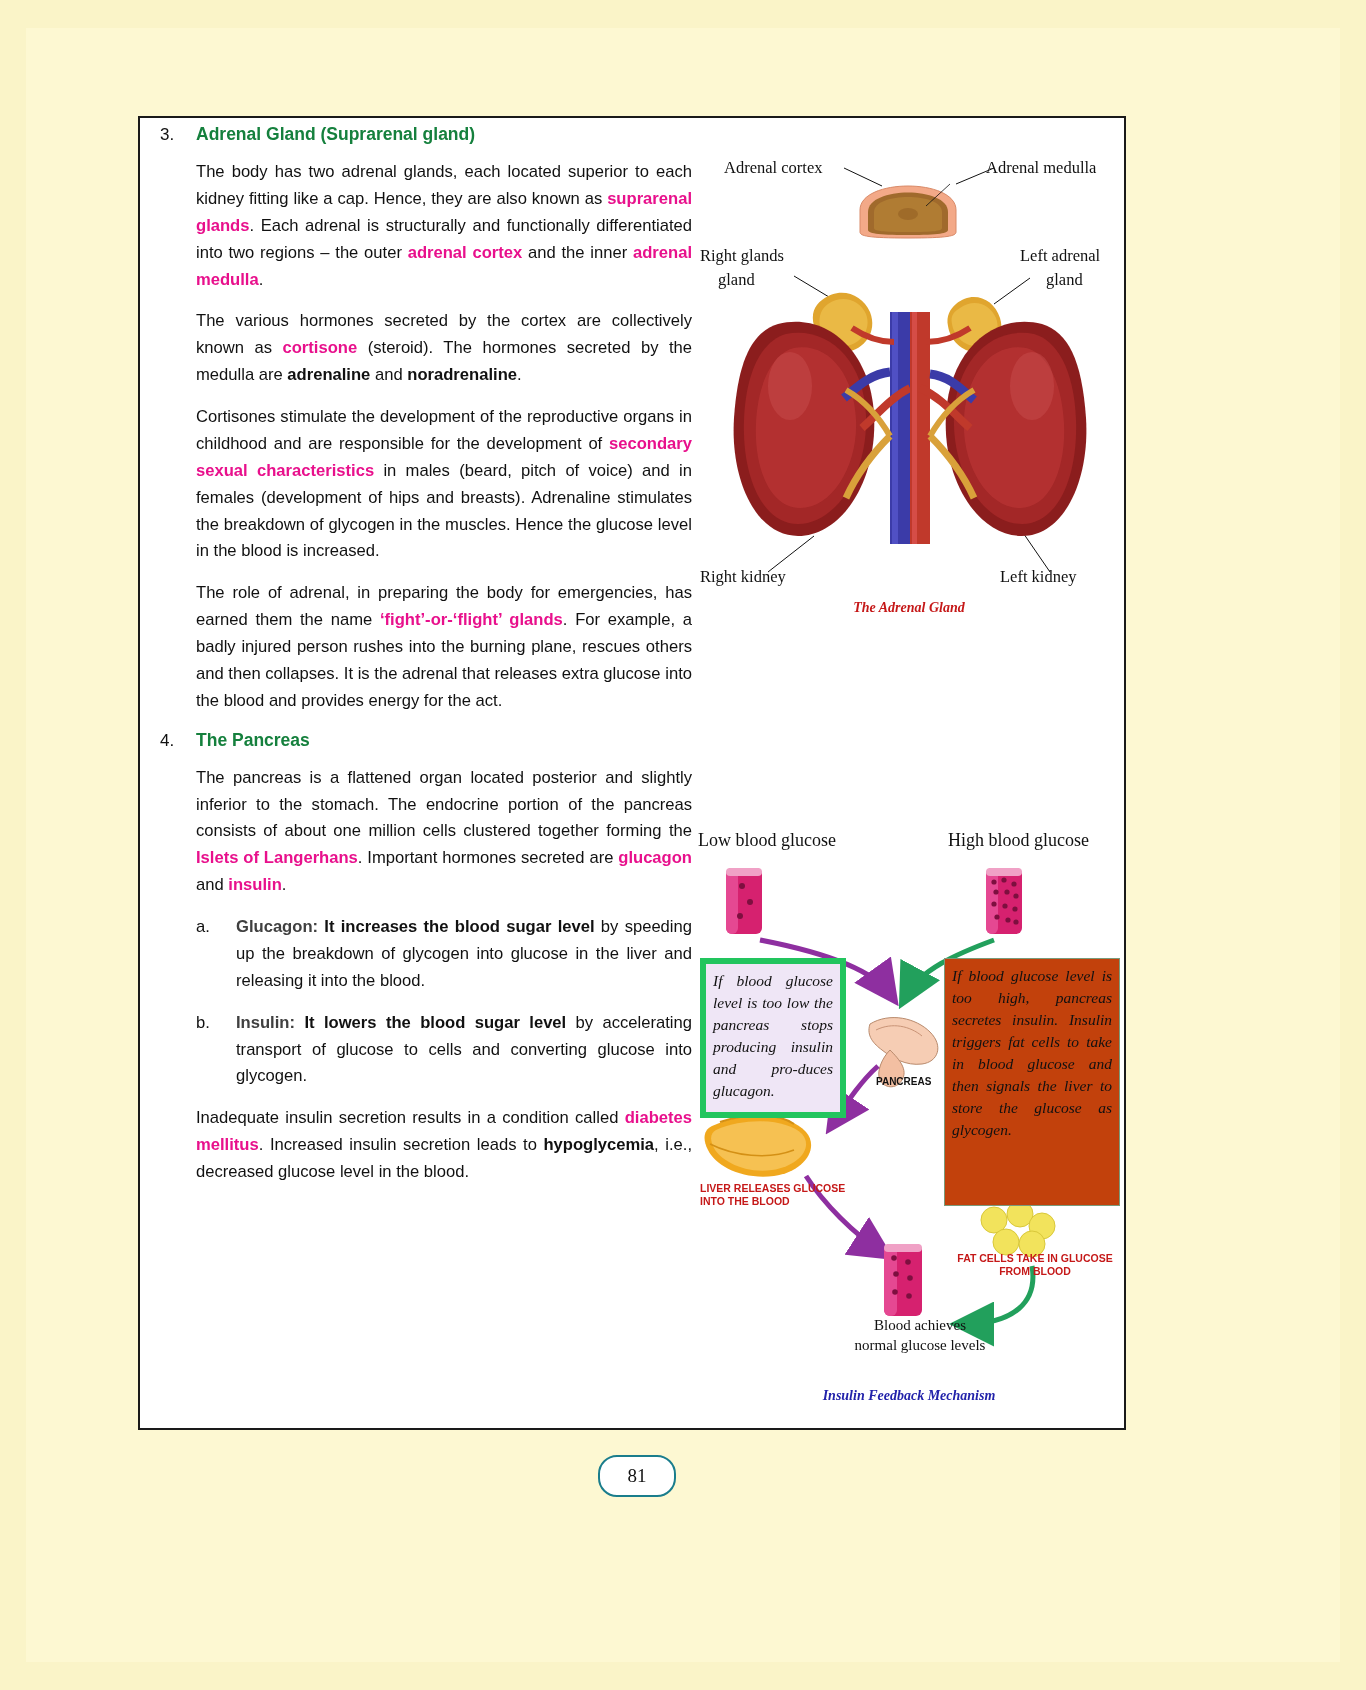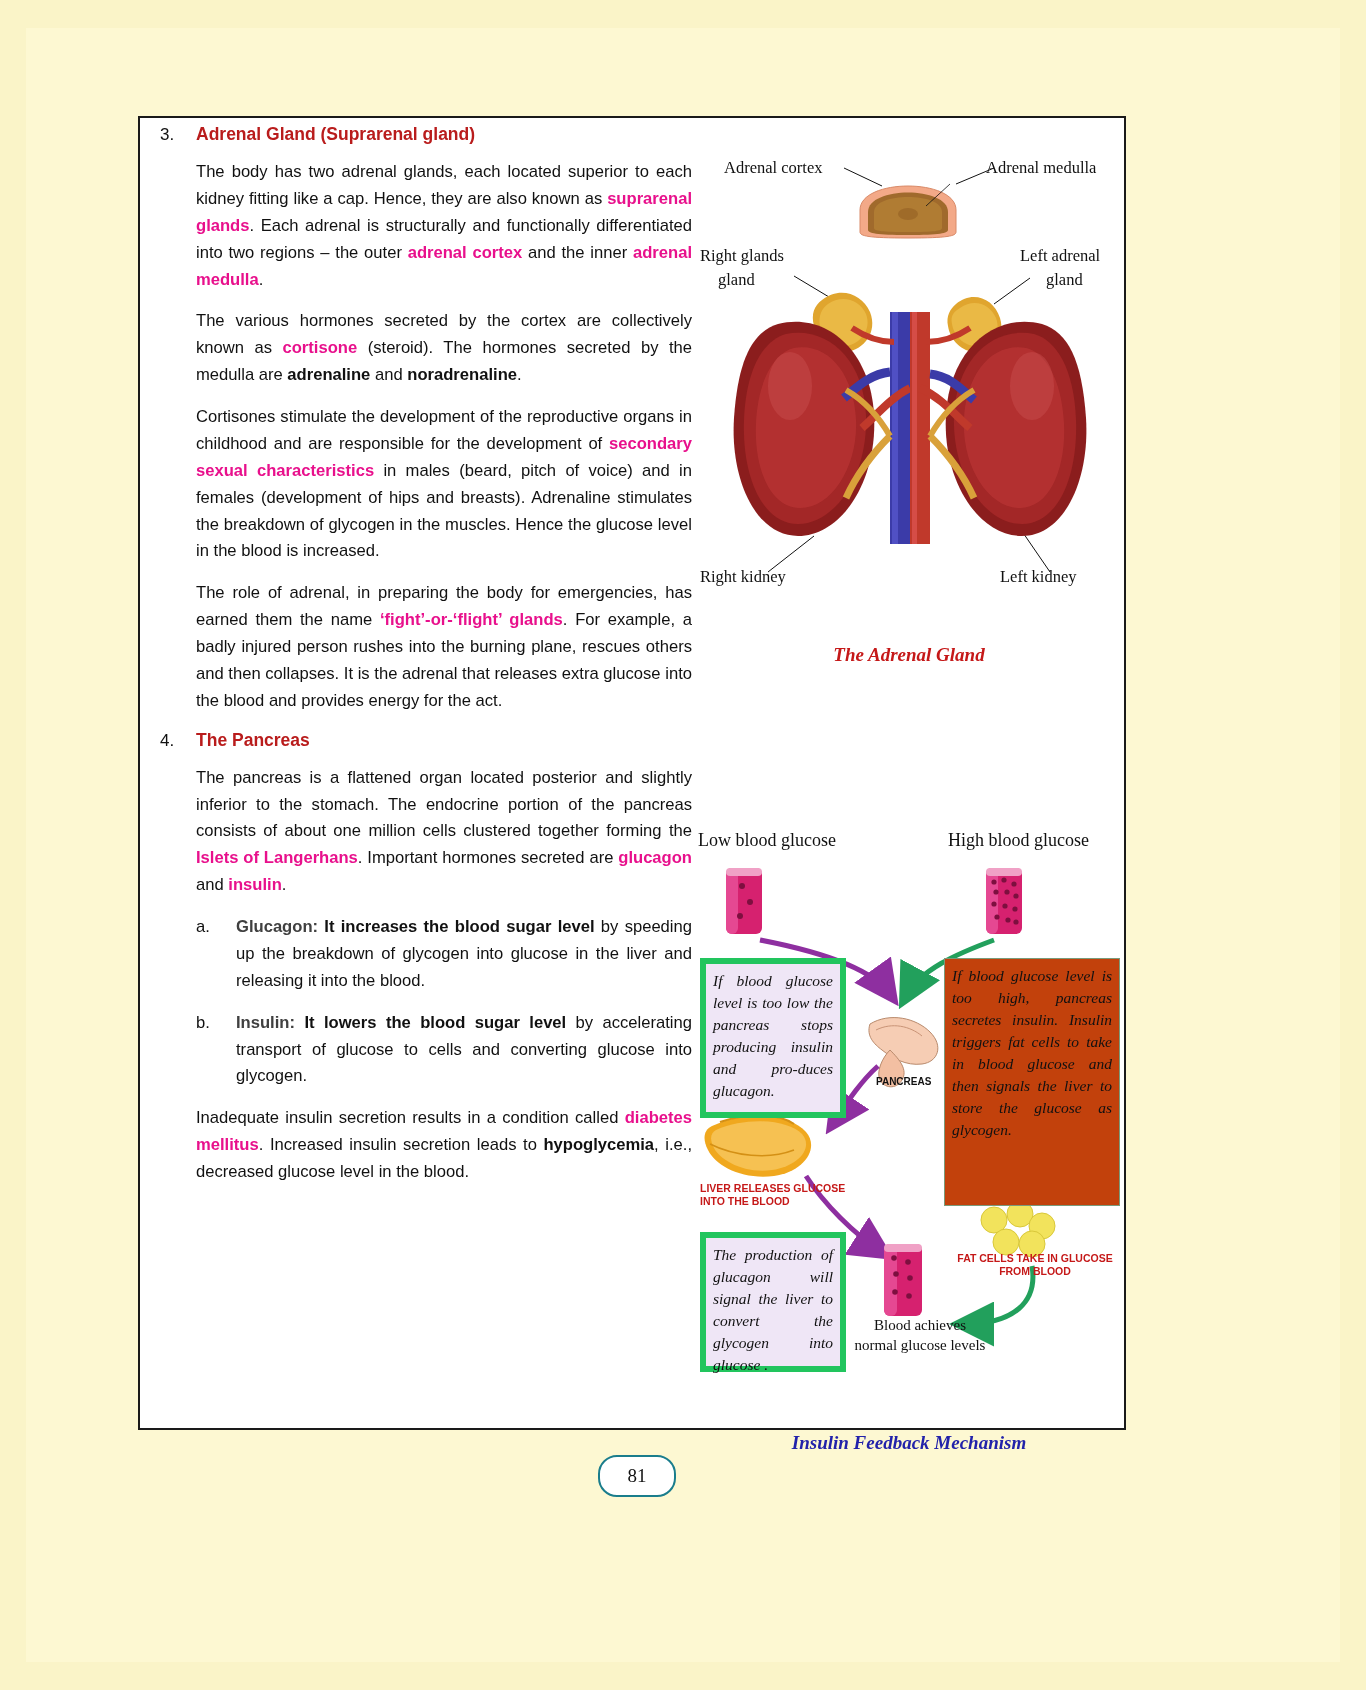--- a/index.html
+++ b/index.html
@@ -60,21 +60,21 @@
     flex: 0 0 44px;
     font-size: 17px;
     color: #111;
     font-weight: normal;
     padding-left: 8px;
     box-sizing: border-box;
   }
   .sec-title {
     font-size: 17.5px;
     font-weight: bold;
-    color: #b91c1c;
+    color: #15803d;
   }
   p.body {
     margin: 0 0 15px 0;
     padding-left: 44px;
     font-size: 16.6px;
     line-height: 1.62;
     color: #111;
     text-align: justify;
     text-justify: inter-word;
   }
@@ -96,23 +96,22 @@
   .lbl-red { color:#404040; font-weight:bold; }
   .lbl-bold { font-weight:bold; }
 
   
   .fig { position: relative; }
   .fig-caption {
     text-align: center;
     font-family: "Liberation Serif", serif;
     font-style: italic;
     font-weight: bold;
-    font-size: 19px;
+    font-size: 14px;
     color: #c51818;
-    margin-top: 44px;
   }
   .fig-caption.blue { color:#2222aa; }
   .lbl {
     position: absolute;
     font-family: "Liberation Serif", serif;
     font-size: 16.5px;
     color: #111;
     white-space: nowrap;
   }
   .lbl.small { font-size: 18px; }
@@ -374,21 +373,20 @@
           <circle cx="201" cy="438" r="2.8"></circle>
             <circle cx="215" cy="442" r="2.8"></circle>
         </g>
       </g>
     </svg>
 
     <div class="lbl tinyblk" style="left:182px; top:246px;">PANCREAS</div>
 
     <div class="note violet" style="left:6px; top:128px; width:146px; height:160px;">If blood glucose level is too low the pancreas stops producing insulin and pro-duces glucagon.</div>
     <div class="note green" style="left:250px; top:128px; width:176px; height:248px;">If blood glucose level is too high, pancreas secretes insulin. Insulin triggers fat cells to take in blood glucose and then signals the liver to store the glucose as glycogen.</div>
-    <div class="note violet" style="left:6px; top:402px; width:146px; height:140px;">The production of glucagon will signal the liver to convert the glycogen into glucose .</div>
 
     <div class="lbl tiny" style="left:6px; top:352px; width:146px;">LIVER RELEASES GLUCOSE INTO THE BLOOD</div>
     <div class="lbl tiny" style="left:256px; top:422px; width:170px; text-align:center;">FAT CELLS TAKE IN GLUCOSE FROM BLOOD</div>
     <div class="lbl hand" style="left:160px; top:486px; width:132px;">Blood achieves normal glucose levels</div>
 
     <div class="fig-caption blue" style="position:absolute; left:0; top:558px; width:430px;">Insulin Feedback Mechanism</div>
   </div>
 </div>
 
 <div class="page-num">81</div>

